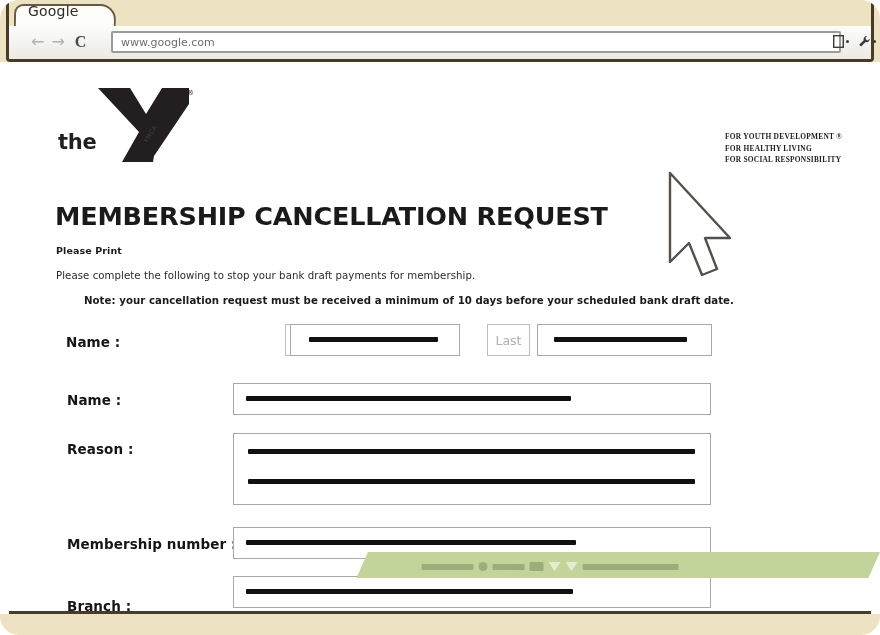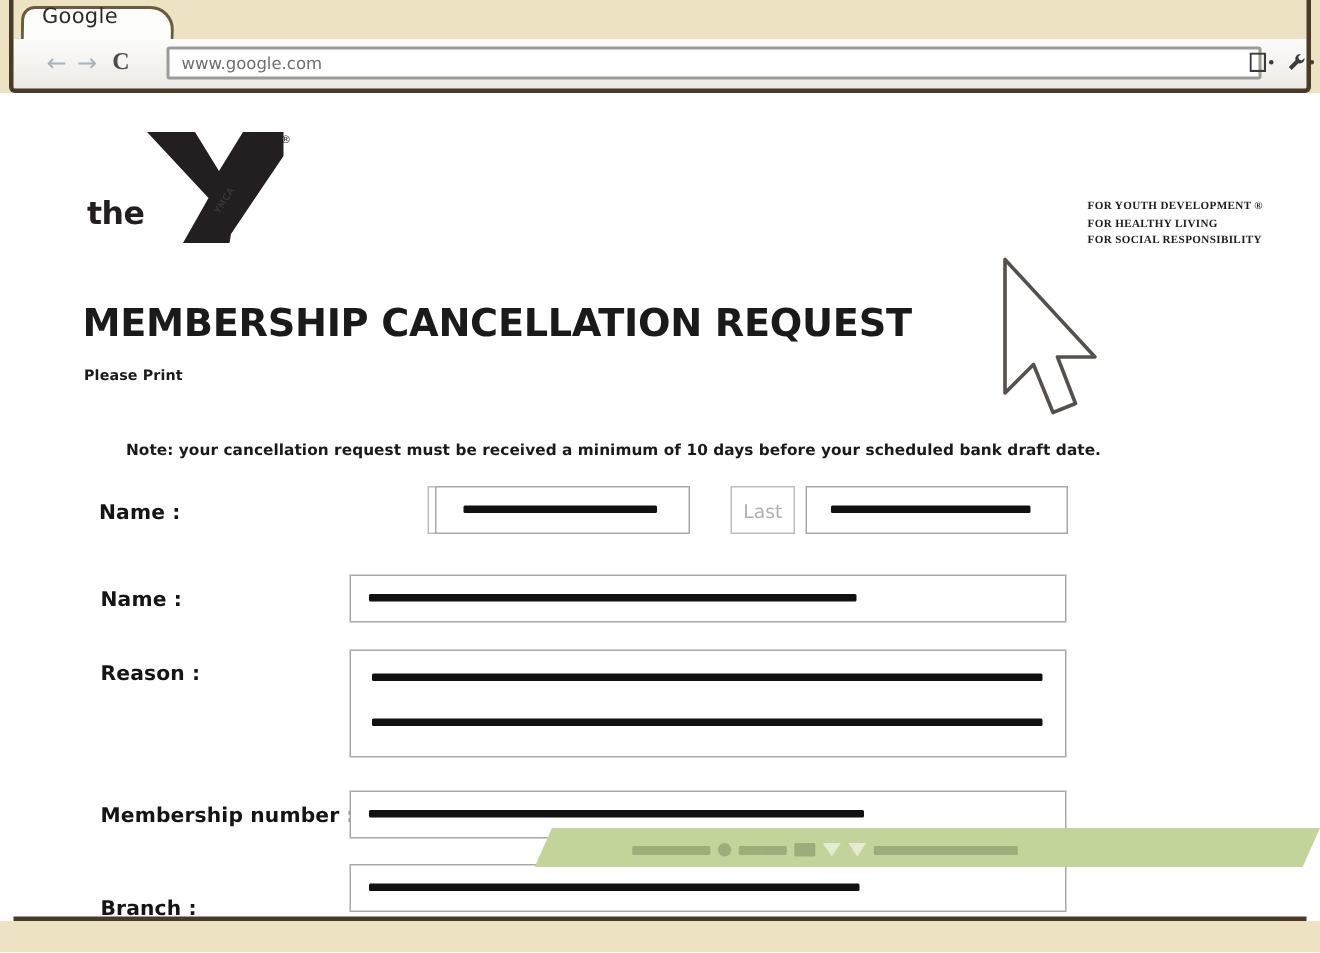--- a/index.html
+++ b/index.html
@@ -12,20 +12,21 @@
     font-family: "Liberation Sans", sans-serif;
     -webkit-font-smoothing: antialiased;
   }
 
   #screen {
     position: relative;
     width: 880px;
     height: 635px;
     overflow: hidden;
     background: #ffffff;
+    border-radius: 19px;
   }
 
   
   .browser-frame {
     position: absolute;
     left: 0;
     top: 0;
     width: 880px;
     height: 62px;
     background: #ede2c1;
@@ -428,20 +429,21 @@
     </div>
 
     <div class="tagline">
       <div>FOR YOUTH DEVELOPMENT ®</div>
       <div>FOR HEALTHY LIVING</div>
       <div>FOR SOCIAL RESPONSIBILITY</div>
     </div>
 
     <div class="form-title">MEMBERSHIP CANCELLATION REQUEST</div>
     <div class="please-print">Please Print</div>
+    <div class="intro-line">Please complete the following to stop your bank draft payments for membership.</div>
     <div class="note-line">Note: your cancellation request must be received a minimum of 10 days before your scheduled bank draft date.</div>
 
     <div class="frow" style="top:0">
       <div class="flabel" style="left:57px; top:272px;">Name :</div>
 
       <div class="sublabel-box" style="left:228px; top:262px; width:54px; height:32px;margin-left:48px;">
         <span>First</span>
       </div>
       <div class="fbox" style="left:281px; top:262px; width:170px; height:32px;">
         <div class="redact" style="left:18px; top:12px; width:129px;"></div>

